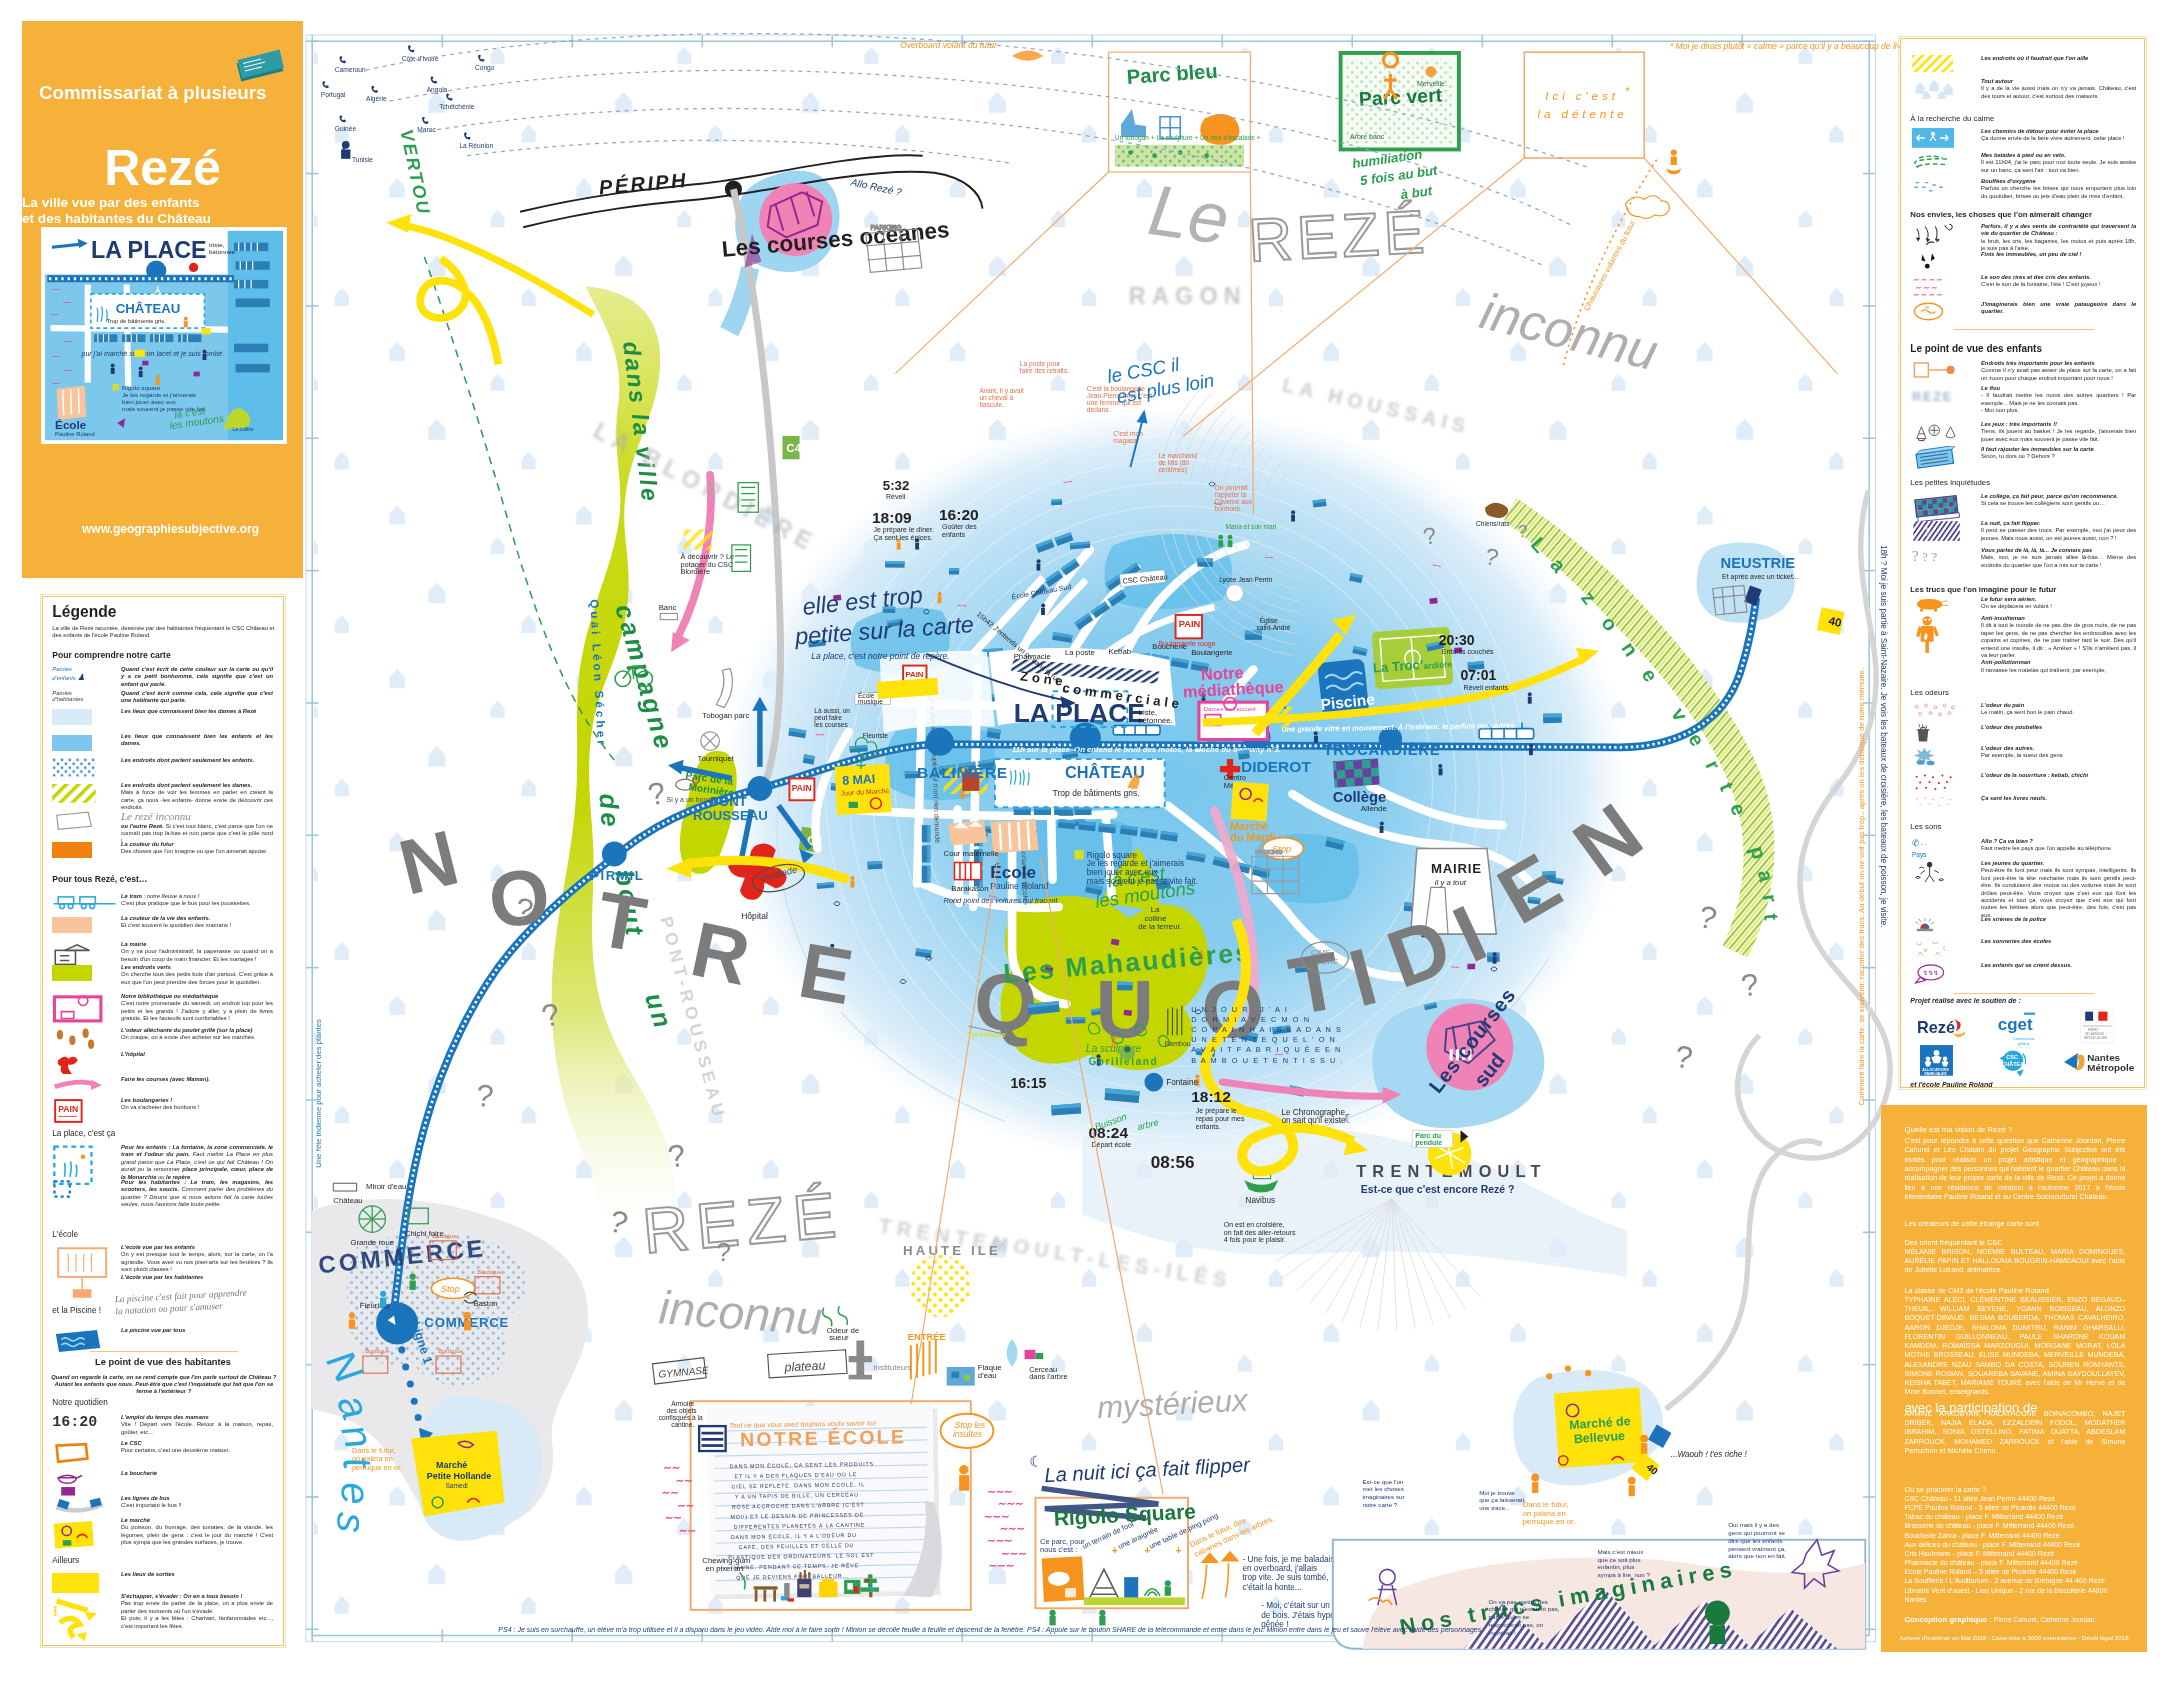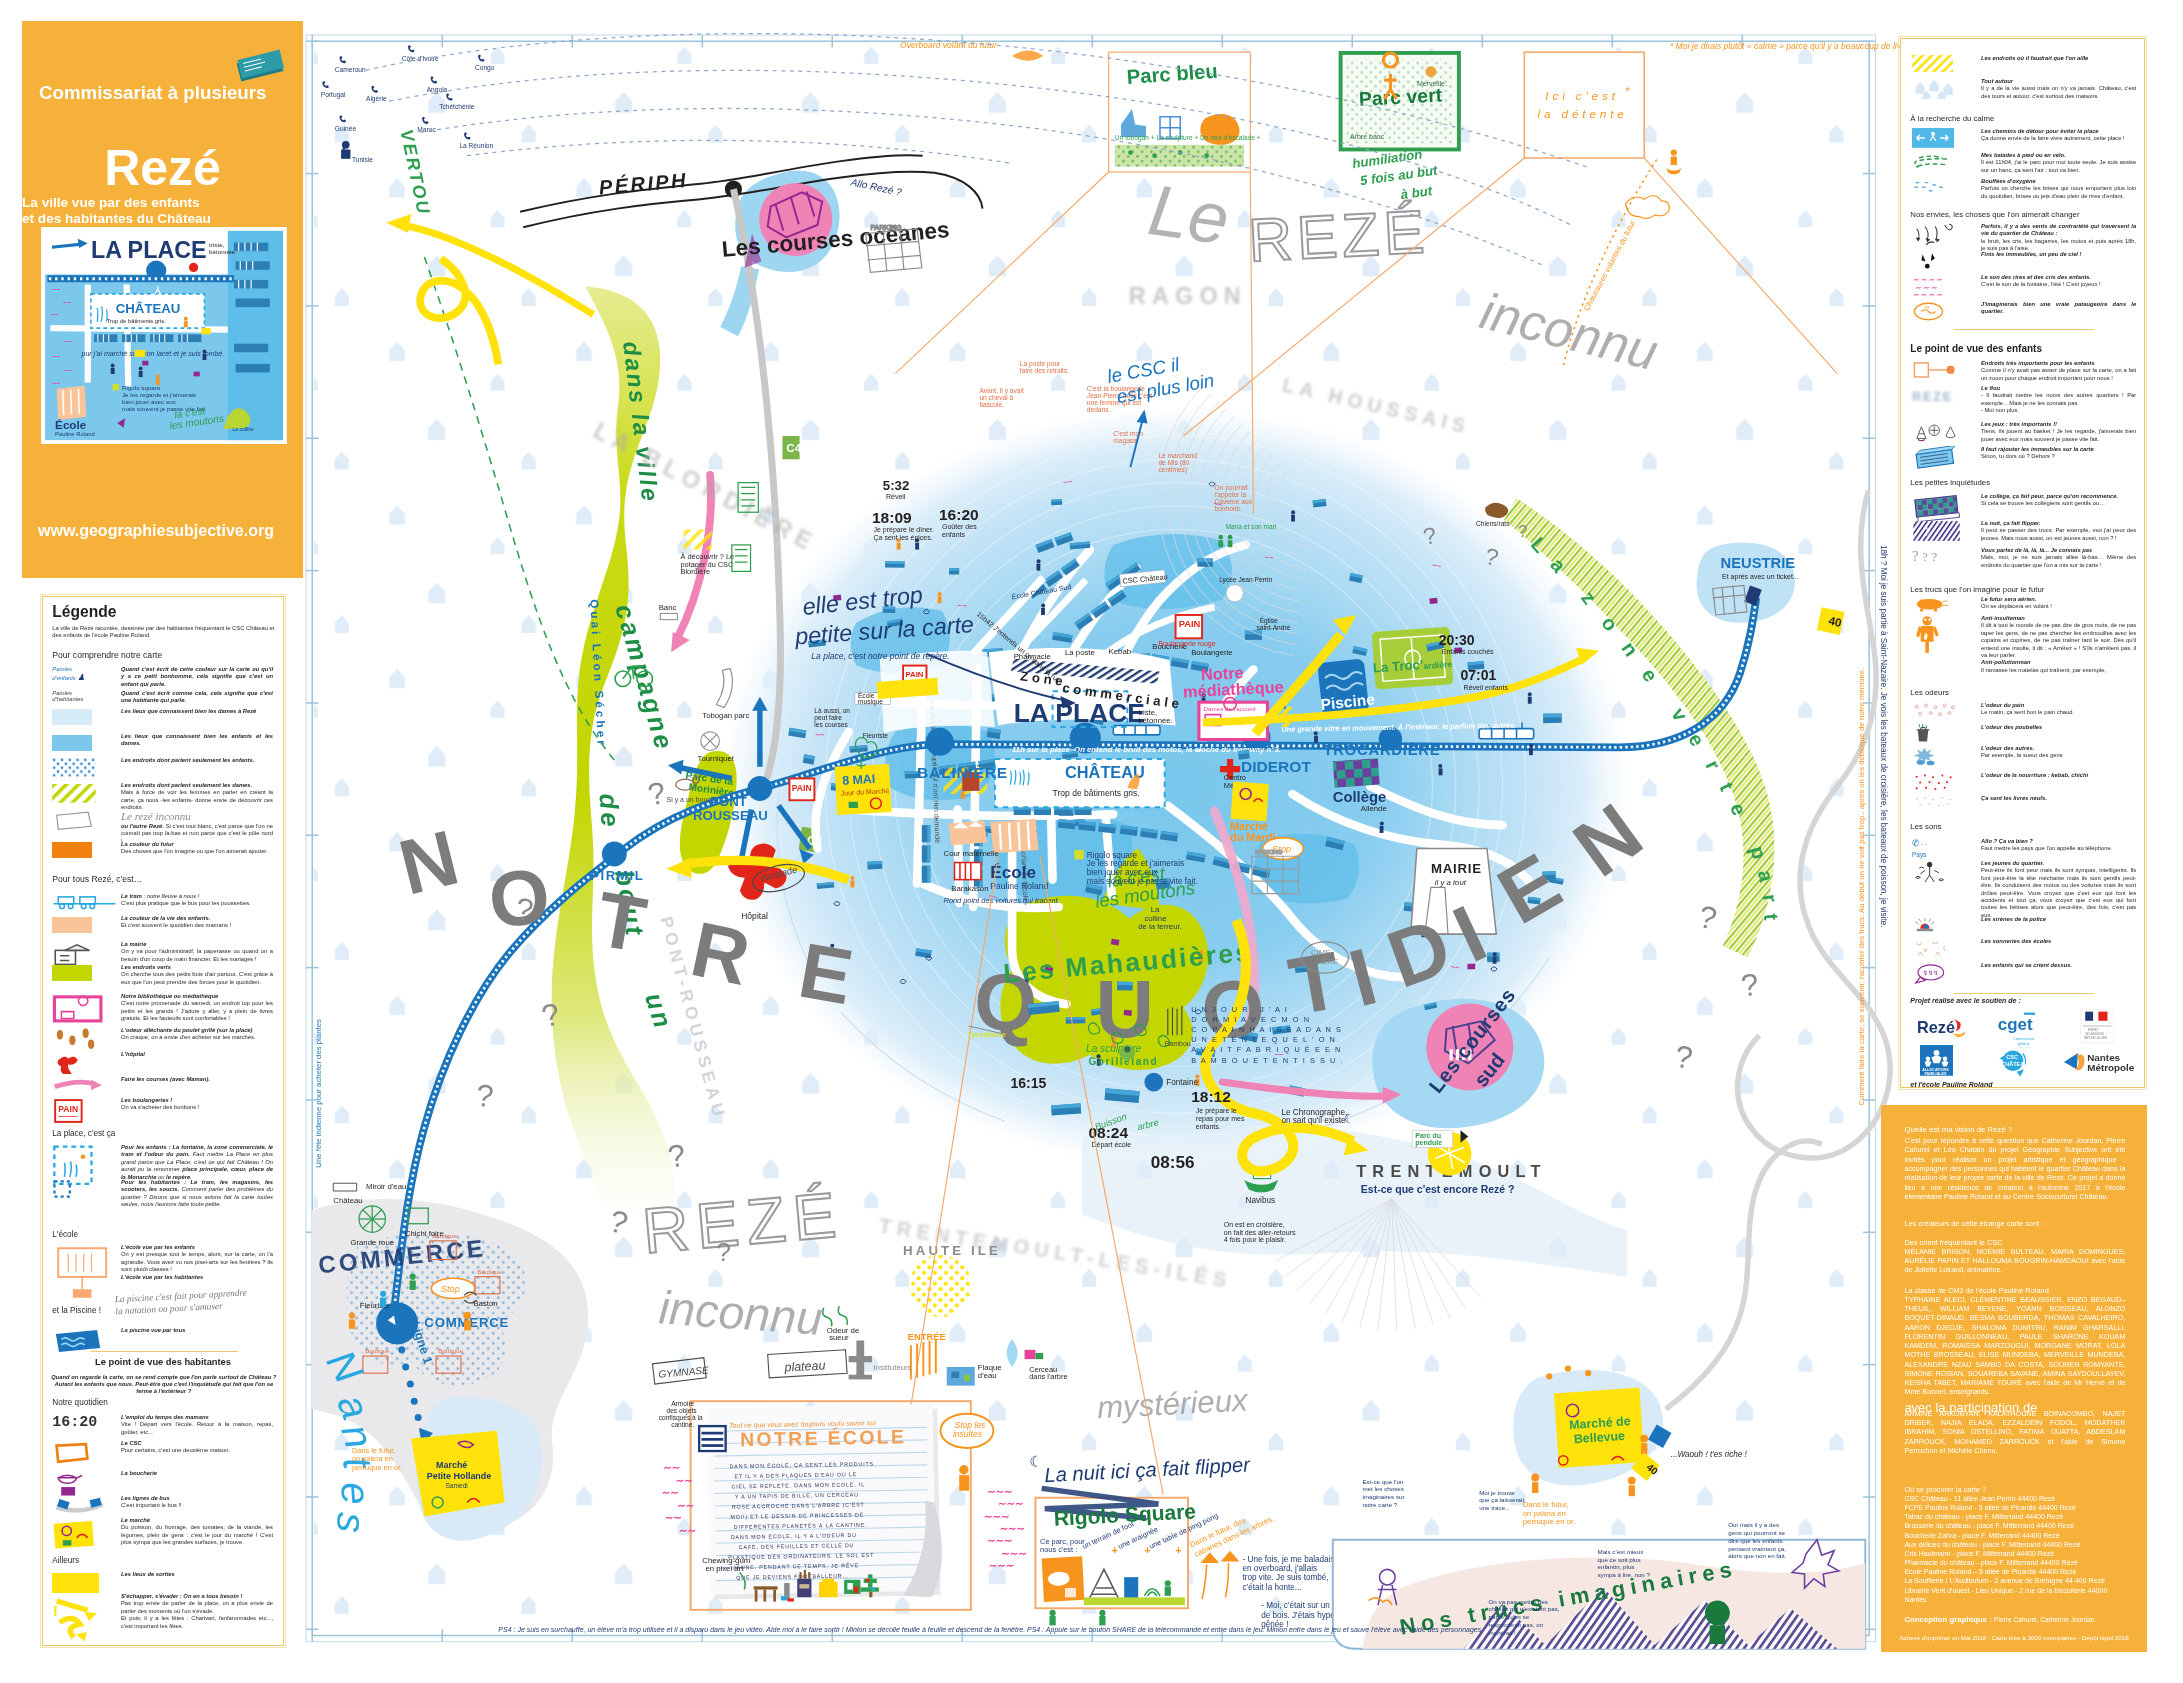--- a/index.html
+++ b/index.html
@@ -4,21 +4,21 @@
 *{margin:0;padding:0;box-sizing:border-box}
 html,body{width:2183px;height:1683px;background:#fff}
 body{font-family:"Liberation Sans",sans-serif;position:relative;overflow:hidden}
 #page{position:absolute;left:0;top:0;width:2183px;height:1683px;background:#fff}
 .abs{position:absolute}
 .panel-orange{background:#F5B13A}
 .b{font-weight:normal}
 .row-ic{position:absolute;left:9.3px;width:66px}
 .row-tx{position:absolute;left:78px;right:10px;font-size:5.8px;line-height:1.28;color:#231f20;text-align:justify}
 .row-tx .t1{font-style:italic;font-weight:bold}
-.h17{font-weight:normal;font-size:8.6px;color:#231f20}
+.h17{font-weight:bold;font-size:8.6px;color:#231f20}
 svg text{font-family:"Liberation Sans",sans-serif}
 </style></head><body>
 <div id="page">
 
 <svg width="0" height="0" style="position:absolute">
       <defs>
 <pattern id="ldots" width="10" height="10" patternUnits="userSpaceOnUse">
           <circle cx="2.5" cy="2.5" r="1.8" fill="#3F8FD0"></circle>
           <circle cx="7.5" cy="7.5" r="1.8" fill="#3F8FD0"></circle>
         </pattern>
@@ -2220,21 +2220,21 @@
     <g fill="#92278F">
           <rect x="130" y="172" width="8" height="6"></rect>
           <rect x="196" y="186" width="8" height="6"></rect>
         </g>
     <g fill="#FFE20A">
           <rect x="120" y="158" width="14" height="9"></rect>
           <rect x="206" y="130" width="12" height="8"></rect>
         </g>
   </svg>
 
-  <div class="abs" style="left:16px;top:501px;width:100%;font-size:16px;font-weight:bold;color:#fff">www.geographiesubjective.org</div>
+  <div class="abs" style="left:8px;top:501px;width:100%;text-align:center;font-size:12px;font-weight:bold;color:#fff">www.geographiesubjective.org</div>
 </div>
 
 <div class="abs" style="left:42px;top:596px;width:242px;height:1050px;background:#fff;border:1.6px solid #ECC464;outline:0.8px solid #F6E2B0;outline-offset:1.6px">
 
 <div class="abs" style="left:9.3px;top:6.2px;font-size:15.6px;font-weight:bold;color:#231f20">Légende</div>
 <div class="abs" style="left:9.3px;top:28px;width:223px;font-size:5.8px;line-height:1.2;color:#231f20">La ville de Rezé racontée, dessinée par des habitantes fréquentant le CSC Château et des enfants de l'école Pauline Roland.</div>
 
 <div class="abs h17" style="left:9.3px;top:53px">Pour comprendre notre carte</div>
 
 <div class="row-ic" style="top:69px">

